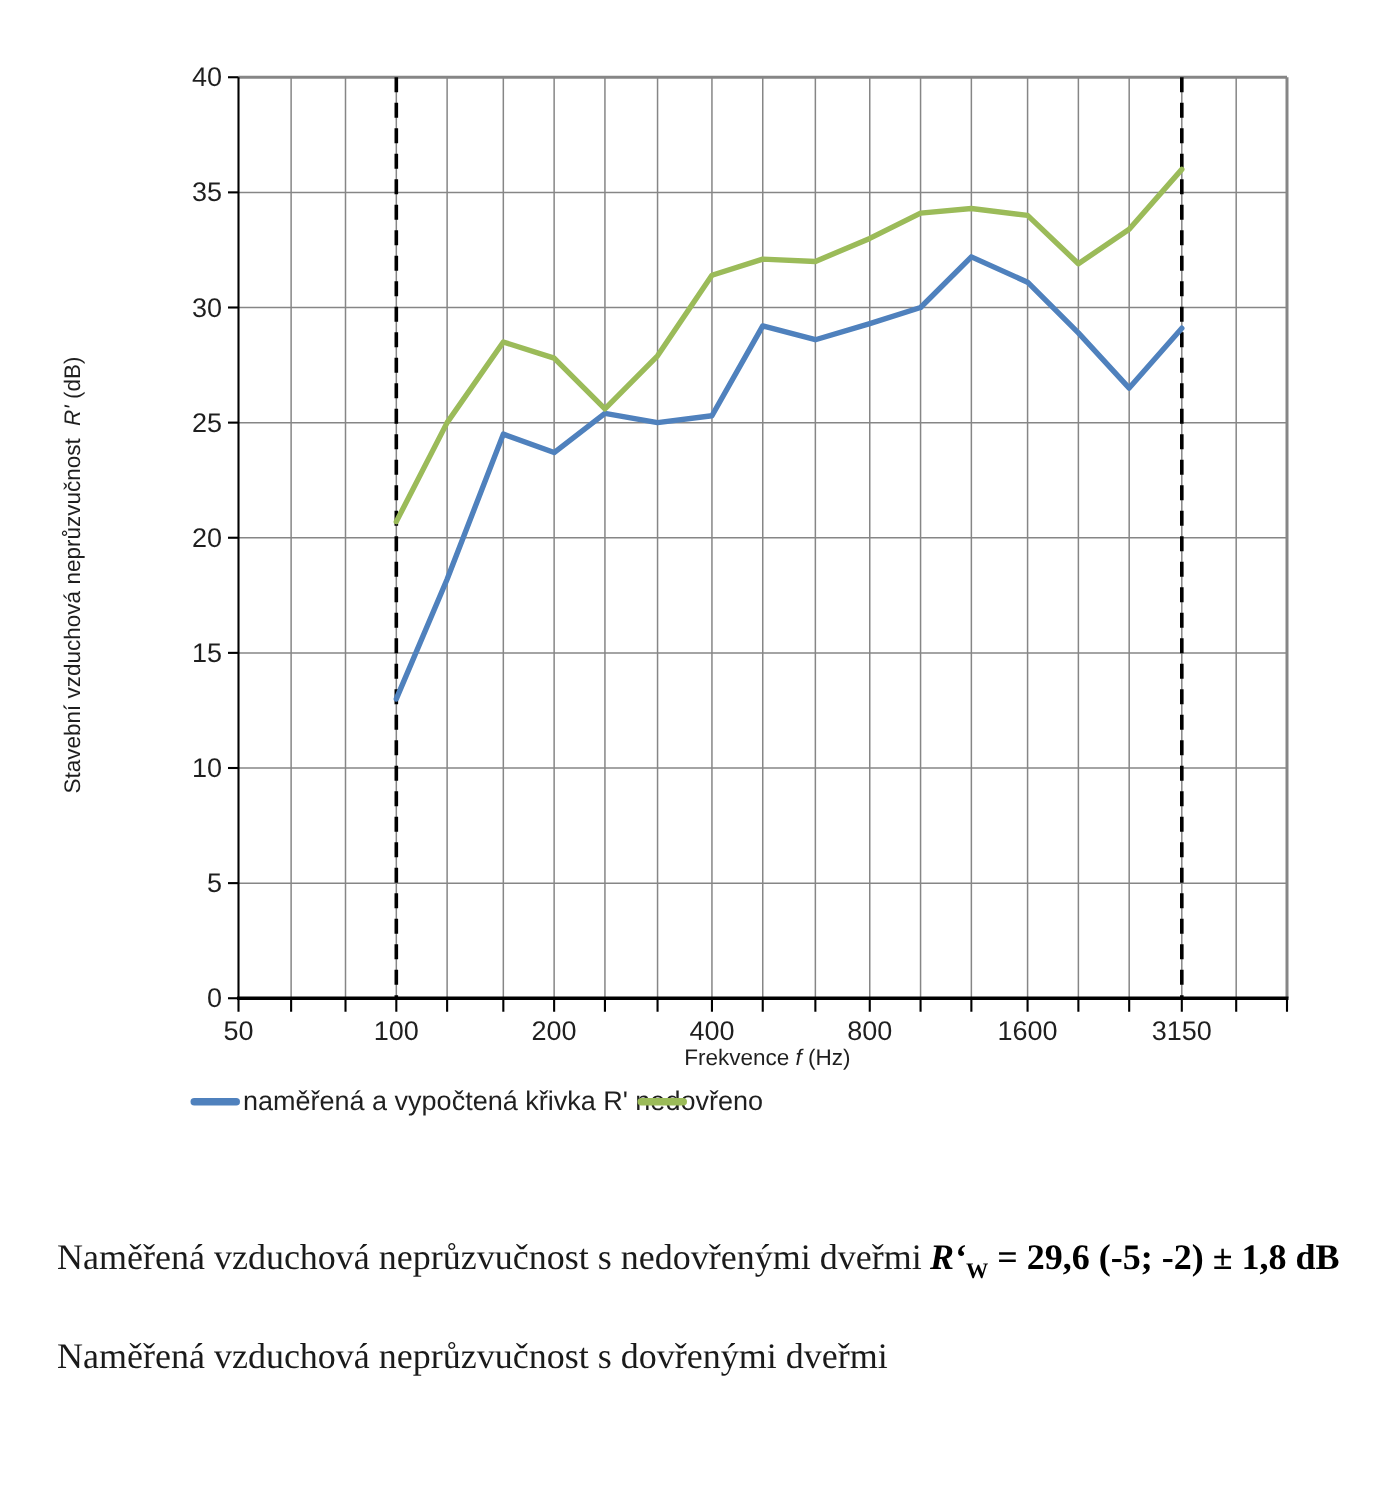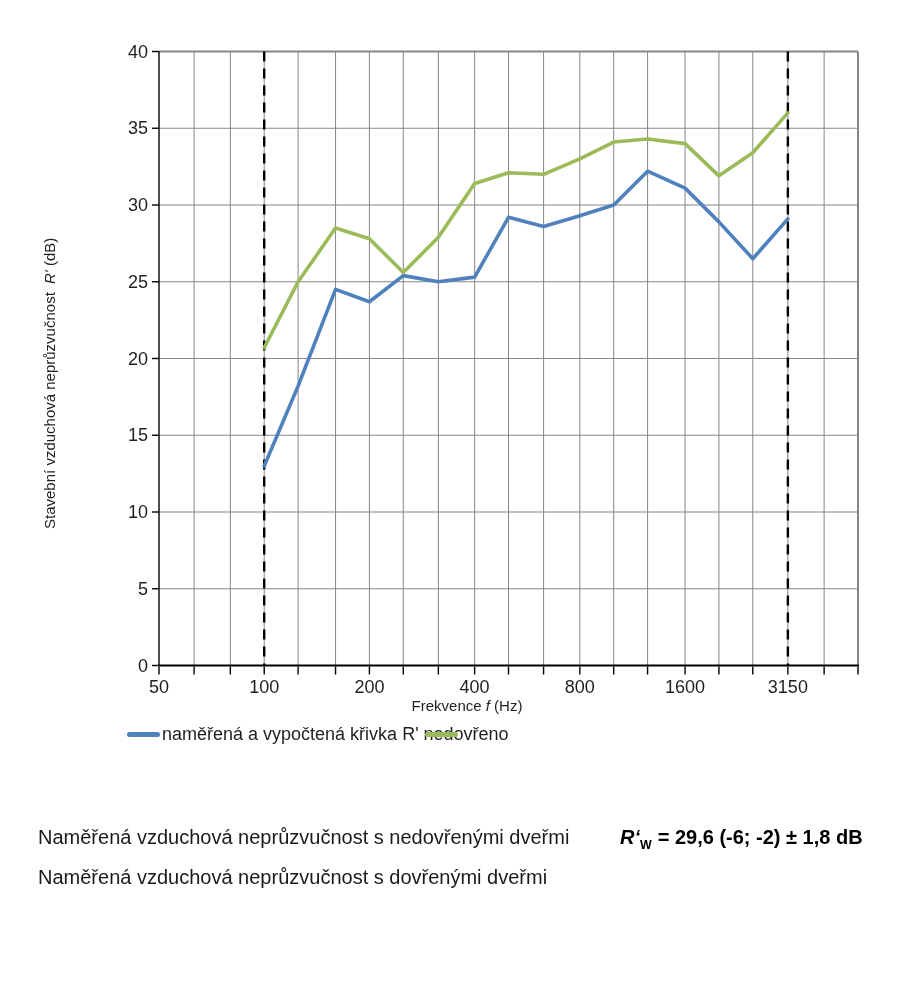--- a/index.html
+++ b/index.html
@@ -4,33 +4,33 @@
 <style>
   html,body{margin:0;padding:0;background:#fff;}
   .page{position:relative;width:917px;height:1000px;background:#ffffff;overflow:hidden;
         font-family:"Liberation Sans",sans-serif;color:#1f1f1f;}
   .chart-area{position:absolute;left:0;top:0;width:917px;height:770px;}
   #chart-svg{position:absolute;left:0;top:0;}
   .y-axis-title{position:absolute;left:36px;top:76px;height:614px;width:26px;
         display:flex;align-items:center;justify-content:center;
         writing-mode:vertical-rl;transform:rotate(180deg);
         font-size:15px;white-space:nowrap;color:#1f1f1f;}
-  .x-axis-title{position:absolute;left:367px;top:697px;width:200px;text-align:center;
+  .x-axis-title{position:absolute;left:367px;top:697px;width:200px;text-align:right;
         font-size:15px;white-space:nowrap;color:#1f1f1f;}
   .it{font-style:italic;}
   .legend{position:absolute;left:0;top:723px;width:917px;height:22px;}
   .legend-item{position:absolute;top:0;height:22px;display:flex;align-items:center;
         font-size:18px;white-space:nowrap;color:#1f1f1f;}
   .legend-item-1{left:127px;}
   .legend-item-2{left:425px;}
   .legend-swatch{display:inline-block;width:33px;height:5px;border-radius:2.5px;margin-right:2px;}
   .results{position:absolute;left:0;top:0;width:917px;}
-  .result-row{position:absolute;left:0;width:879px;height:26px;font-size:20px;}
+  .result-row{position:absolute;left:0;width:879px;height:26px;font-size:24px;font-family:Liberation Serif, serif;}
   .result-row-1{top:826px;}
-  .result-row-2{top:866px;}
+  .result-row-2{top:892px;}
   .result-label{position:absolute;left:38px;top:0;white-space:nowrap;color:#1a1a1a;}
   .result-value{position:absolute;left:620px;top:0;white-space:nowrap;color:#000;font-weight:bold;}
   .result-value .symr{font-style:italic;font-weight:bold;}
   .result-value sub{font-size:0.62em;font-weight:bold;}
   .result-value .val{margin-left:6px;}
 </style>
 </head>
 <body>
 
 <div class="page">
@@ -136,20 +136,20 @@
       </div>
       <div class="legend-item legend-item-2">
         <span class="legend-swatch" style="background: rgb(155, 187, 89);"></span>
       </div>
     </div>
   </div>
 
   <div class="results">
     <div class="result-row result-row-1">
       <span class="result-label">Naměřená vzduchová neprůzvučnost s nedovřenými dveřmi</span>
-      <span class="result-value"><span class="symr">R‘</span><sub>W</sub><span class="val">= 29,6 (-6; -2) ± 1,8 dB</span></span>
+      <span class="result-value"><span class="symr">R‘</span><sub>W</sub><span class="val">= 29,6 (-5; -2) ± 1,8 dB</span></span>
     </div>
     <div class="result-row result-row-2">
       <span class="result-label">Naměřená vzduchová neprůzvučnost s dovřenými dveřmi</span>
     </div>
   </div>
 
 </div>
 
 </body></html>

